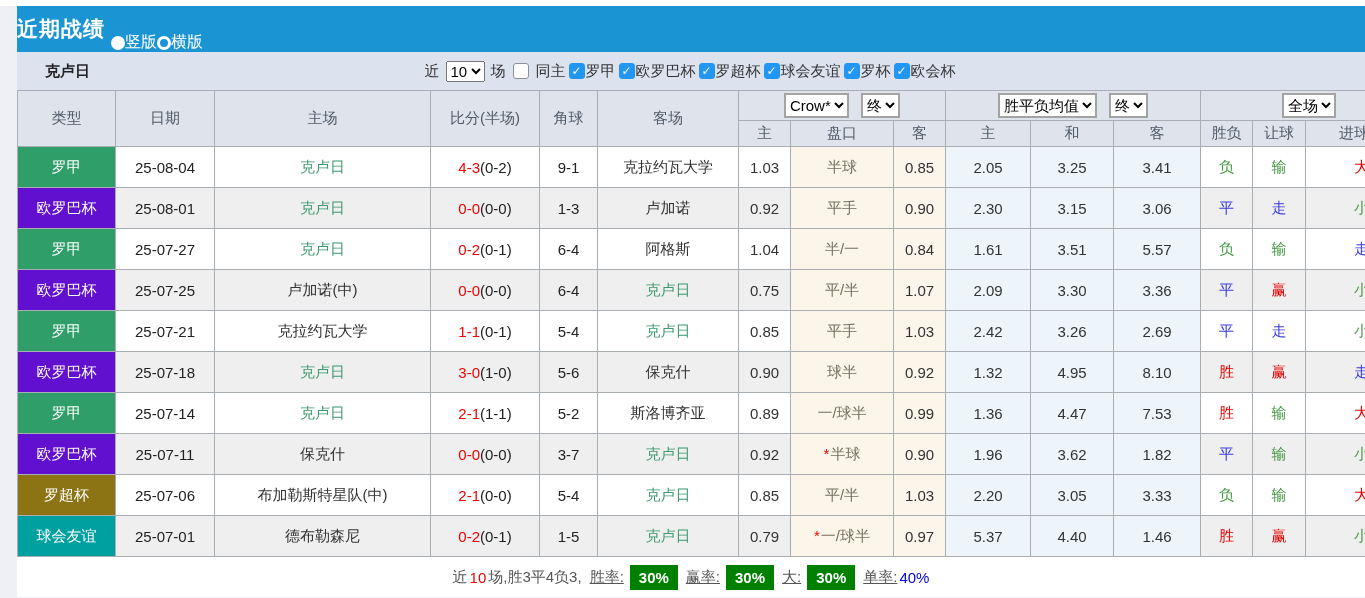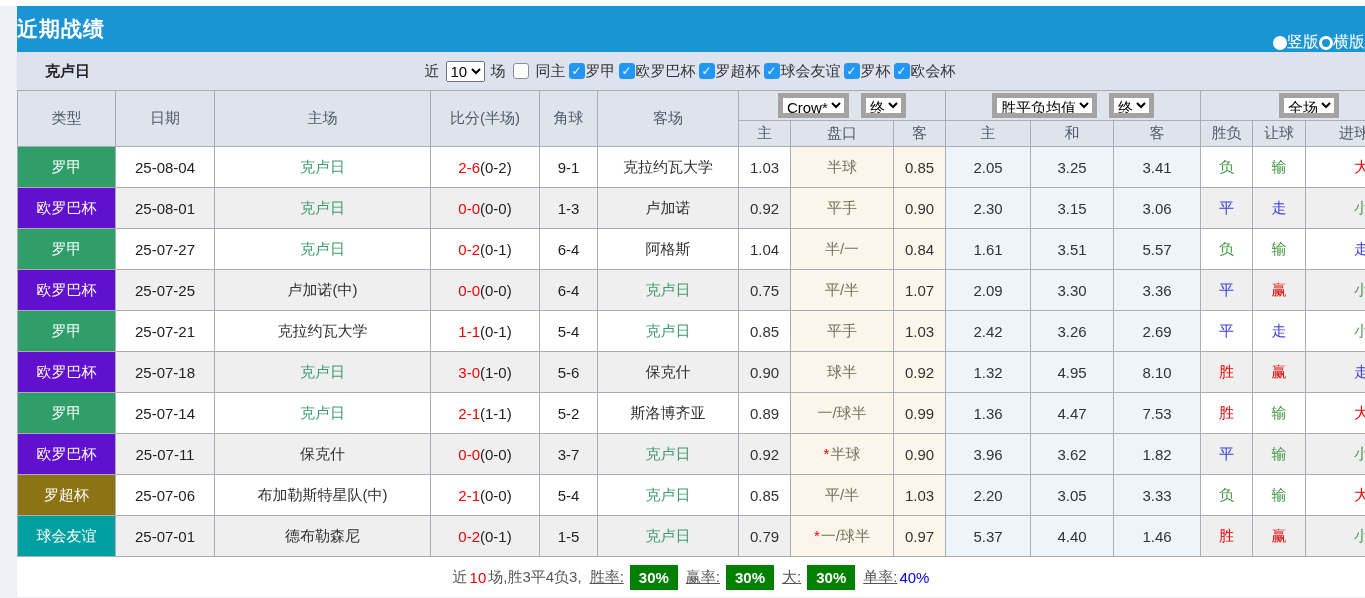--- a/index.html
+++ b/index.html
@@ -9,21 +9,21 @@
     background:#eef0f5;
     font-family:"Liberation Sans","DejaVu Sans",sans-serif;
     color:#333;
   }
   .top-strip { height:6px; background:#ffffff; }
   .content { margin-left:17px; width:1348px; background:#ffffff; }
 
   
   .titlebar {
     height:46px; background:#1b94d3; color:#fff;
-    display:flex; align-items:center; justify-content:space-between; gap:6px;
+    display:flex; align-items:center; justify-content:flex-start; gap:6px;
   }
   .titlebar .title { font-size:21px; font-weight:bold; letter-spacing:1px; }
   .radio-group { display:flex; align-items:center; gap:0; font-size:16px;margin-top:27px; }
   .radio { display:inline-block; width:14px; height:14px; border-radius:50%; cursor:pointer; }
   .radio.selected { background:#ffffff; }
   .radio.unselected { background:transparent; border:3px solid #ffffff; }
   .radio-label { font-size:16px; }
 
   
   .filterbar {
@@ -43,21 +43,21 @@
   .league-filters { display:inline-flex; align-items:center; gap:1px; }
   .league-filters .cbl { margin-right:2px; }
 
   
   .table-wrap { width:1348px; overflow:hidden; }
   table { border-collapse:collapse; table-layout:fixed; width:1400px; background:#fff; }
   th, td { border:1px solid #a9aeb5; text-align:center; overflow:hidden; white-space:nowrap; }
   thead th { background:#dfe4ec; color:#4f5a68; font-weight:normal; font-size:15px; }
   thead tr.h1 th { height:30px; }
   thead tr.h2 th { height:26px; }
-  thead select { font-size:15px; height:25px; background:#fff; border:5px solid #a3a3a3; }
+  thead select { font-size:15px; height:25px; background:#fff; border:2px solid #a3a3a3; }
   .sel-cell select { margin:0 4px; }
   tbody tr { height:41px; }
   tbody td { font-size:15px; color:#222; background:#ffffff; }
   tbody tr:nth-child(even) td { background:#efefef; }
   td.type { color:#fff; font-size:15px; }
   td.team { color:#333; cursor:pointer; }
   td.team.focus { color:#3d9970; }
   td.score .ft { color:#f20000; }
   td.line { background:#fbf5ea !important; color:#75705f; }
   td.cream { background:#fbf5ea !important; }
@@ -183,21 +183,21 @@
           <th>胜负</th>
           <th>让球</th>
           <th>进球数</th>
         </tr>
       </thead>
       <tbody>
           <tr>
             <td class="type" style="background:#2f9e68">罗甲</td>
             <td class="date">25-08-04</td>
             <td class="team focus">克卢日</td>
-            <td class="score"><span class="ft">2-6</span>(0-2)</td>
+            <td class="score"><span class="ft">4-3</span>(0-2)</td>
             <td class="corner">9-1</td>
             <td class="team">克拉约瓦大学</td>
             <td class="num">1.03</td>
             <td class="line">半球</td>
             <td class="num cream">0.85</td>
             <td class="num blue">2.05</td>
             <td class="num blue">3.25</td>
             <td class="num blue">3.41</td>
             <td class="res c-green">负</td>
             <td class="res c-green">输</td>
@@ -308,21 +308,21 @@
           <tr>
             <td class="type" style="background:#6110cf">欧罗巴杯</td>
             <td class="date">25-07-11</td>
             <td class="team">保克什</td>
             <td class="score"><span class="ft">0-0</span>(0-0)</td>
             <td class="corner">3-7</td>
             <td class="team focus">克卢日</td>
             <td class="num">0.92</td>
             <td class="line"><span class="star">*</span>半球</td>
             <td class="num cream">0.90</td>
-            <td class="num blue">3.96</td>
+            <td class="num blue">1.96</td>
             <td class="num blue">3.62</td>
             <td class="num blue">1.82</td>
             <td class="res c-blue">平</td>
             <td class="res c-green">输</td>
             <td class="res c-green">小</td>
           </tr>
           <tr>
             <td class="type" style="background:#8c7414">罗超杯</td>
             <td class="date">25-07-06</td>
             <td class="team">布加勒斯特星队(中)</td>

